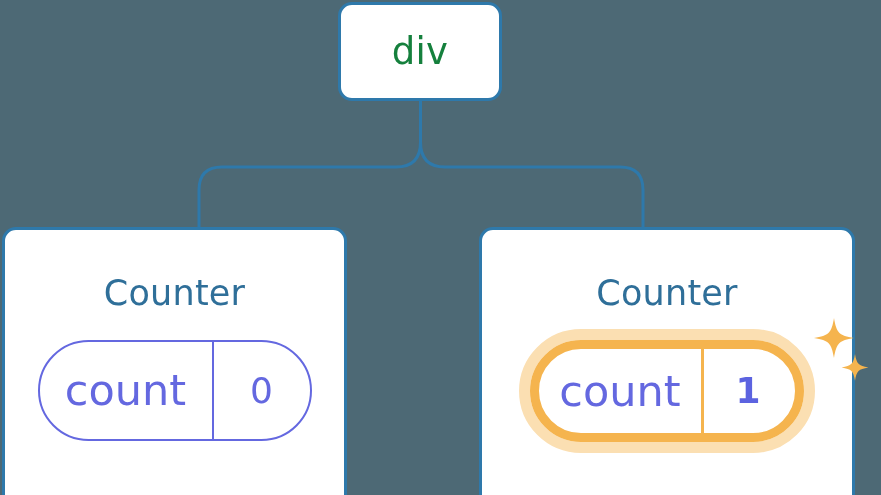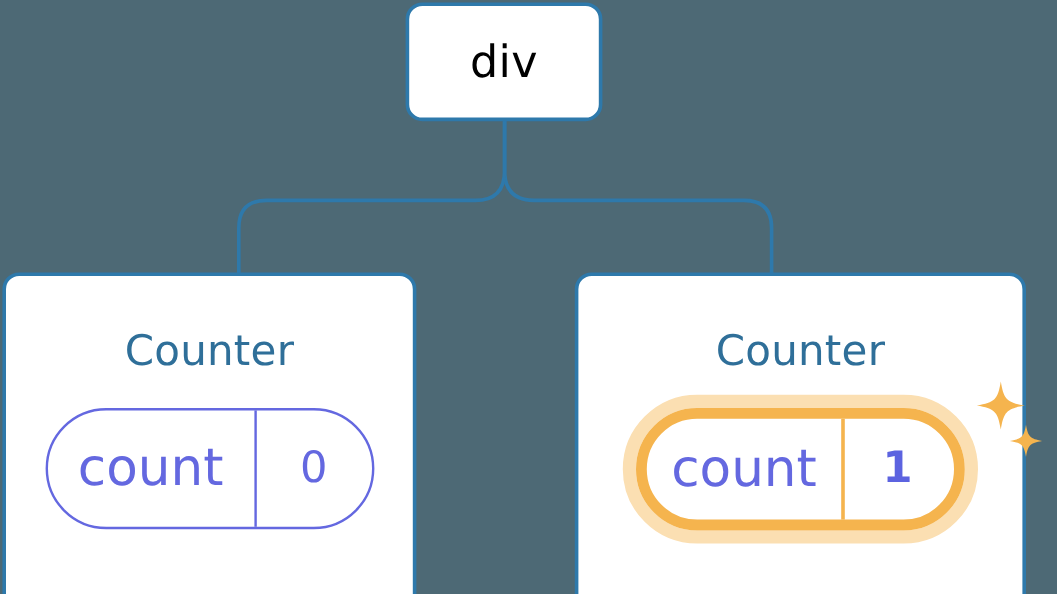--- a/index.html
+++ b/index.html
@@ -45,21 +45,21 @@
     top: 2px;
     width: 164px;
     height: 99px;
     display: flex;
     align-items: center;
     justify-content: center;
   }
 
   .node-root .node-tag {
     font-size: 37px;
-    color: #000000;
+    color: #15803d;
     letter-spacing: 0.3px;
     line-height: 1;
   }
 
   .node-child {
     top: 227px;
     height: 307px;
     display: flex;
     flex-direction: column;
     align-items: center;

